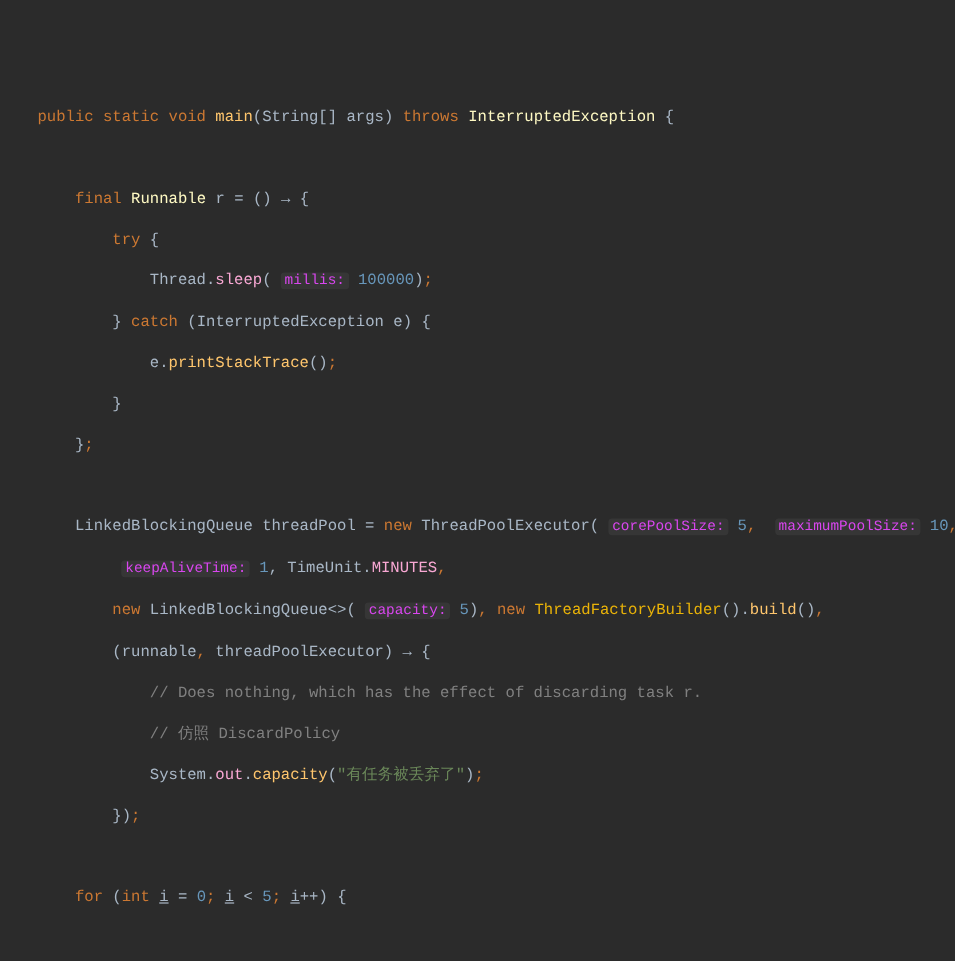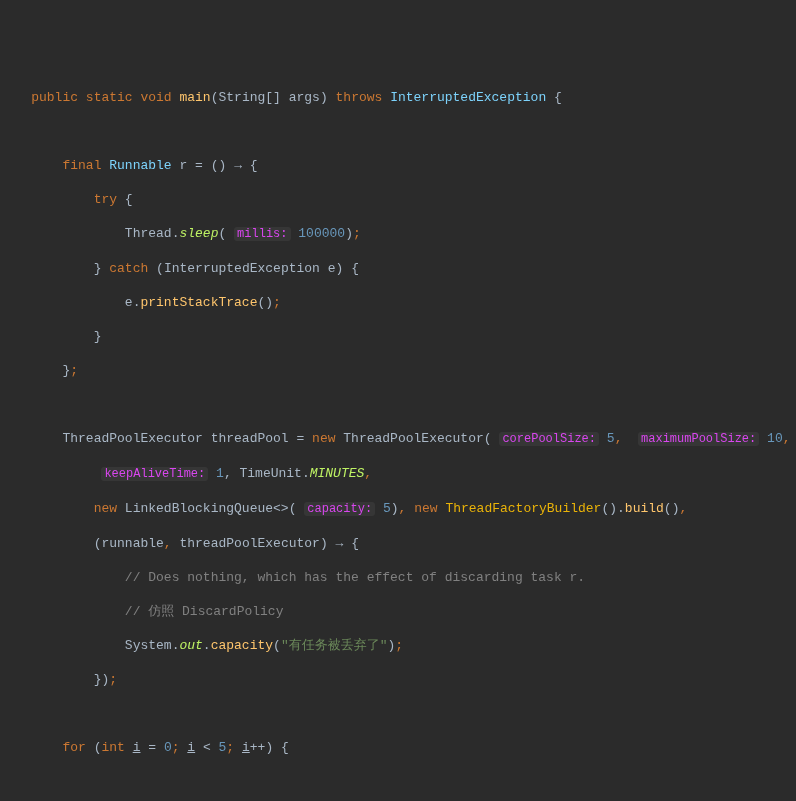--- a/index.html
+++ b/index.html
@@ -9,26 +9,26 @@
     font-size: 13px;
     color: #a9b7c6;
     width: 796px;
     height: 801px;
     overflow: hidden;
     padding: 4px 0 0 0;
     line-height: 17px;
     white-space: pre;
   }
   .kw { color: #cc7832; margin-top: 33px; }
-  .cls { color: #7dd3fc; text-align: center; }
+  .cls { color: #fef9c3; text-align: center; }
   .mthd { color: #ffc66d; }
   .str { color: #6a8759; }
   .num { color: #6897bb; }
   .cmt { color: #808080; }
-  .fld { color: #bef264; font-style: italic; }
+  .fld { color: #f9a8d4; }
   .hint { color: #d946ef; background: rgba(120,120,120,0.15); border-radius: 3px; padding: 0 3px; font-size: 12px; }
   .parens { color: #a9b7c6; }
   .brace { color: #a9b7c6; }
   .semi { color: #cc7832; }
   .builder { color: #eab308; }
   .u { text-decoration: underline; }
 </style>
 </head>
 <body>
 
@@ -38,21 +38,21 @@
 <div>    <span class="kw">public static void</span> <span class="mthd">main</span><span class="parens">(String[] args)</span> <span class="kw">throws</span> <span class="cls">InterruptedException</span> <span class="brace">{</span></div>
 <div> </div>
 <div>        <span class="kw">final</span> <span class="cls">Runnable</span> <span>r</span> <span>=</span> <span>()</span> <span>→</span> <span class="brace">{</span></div>
 <div>            <span class="kw">try</span> <span class="brace">{</span></div>
 <div>                <span>Thread.</span><span class="fld">sleep</span><span>(</span> <span class="hint">millis:</span> <span class="num">100000</span><span>)</span><span class="semi">;</span></div>
 <div>            <span>}</span> <span class="kw">catch</span> <span>(</span><span>InterruptedException e</span><span>)</span> <span class="brace">{</span></div>
 <div>                <span>e.</span><span class="mthd">printStackTrace</span><span>(</span><span>)</span><span class="semi">;</span></div>
 <div>            <span>}</span></div>
 <div>        <span>}</span><span class="semi">;</span></div>
 <div> </div>
-<div>        <span>ThreadPoolExecutor threadPool </span><span>=</span> <span class="kw">new</span> <span>ThreadPoolExecutor</span><span>(</span> <span class="hint">corePoolSize:</span> <span class="num">5</span><span class="semi">,</span>  <span class="hint">maximumPoolSize:</span> <span class="num">10</span><span class="semi">,</span></div>
+<div>        <span>LinkedBlockingQueue threadPool </span><span>=</span> <span class="kw">new</span> <span>ThreadPoolExecutor</span><span>(</span> <span class="hint">corePoolSize:</span> <span class="num">5</span><span class="semi">,</span>  <span class="hint">maximumPoolSize:</span> <span class="num">10</span><span class="semi">,</span></div>
 <div>             <span class="hint">keepAliveTime:</span> <span class="num">1</span><span>, TimeUnit.</span><span class="fld">MINUTES</span><span class="semi">,</span></div>
 <div>            <span class="kw">new</span> <span>LinkedBlockingQueue&lt;&gt;</span><span>(</span> <span class="hint">capacity:</span> <span class="num">5</span><span>)</span><span class="semi">,</span> <span class="kw">new</span> <span class="builder">ThreadFactoryBuilder</span><span>()</span><span>.</span><span class="mthd">build</span><span>()</span><span class="semi">,</span></div>
 <div>            <span>(runnable</span><span class="semi">,</span> <span>threadPoolExecutor)</span> <span>→</span> <span class="brace">{</span></div>
 <div>                <span class="cmt">// Does nothing, which has the effect of discarding task r.</span></div>
 <div>                <span class="cmt">// 仿照 DiscardPolicy</span></div>
 <div>                <span>System.</span><span class="fld">out</span><span>.</span><span class="mthd">capacity</span><span>(</span><span class="str">"有任务被丢弃了"</span><span>)</span><span class="semi">;</span></div>
 <div>            <span>})</span><span class="semi">;</span></div>
 <div> </div>
 <div>        <span class="kw">for</span> <span>(</span><span class="kw">int</span> <span class="u">i</span><span> = </span><span class="num">0</span><span class="semi">;</span> <span class="u">i</span><span> &lt; </span><span class="num">5</span><span class="semi">;</span> <span class="u">i</span><span>++)</span> <span class="brace">{</span></div>
 

